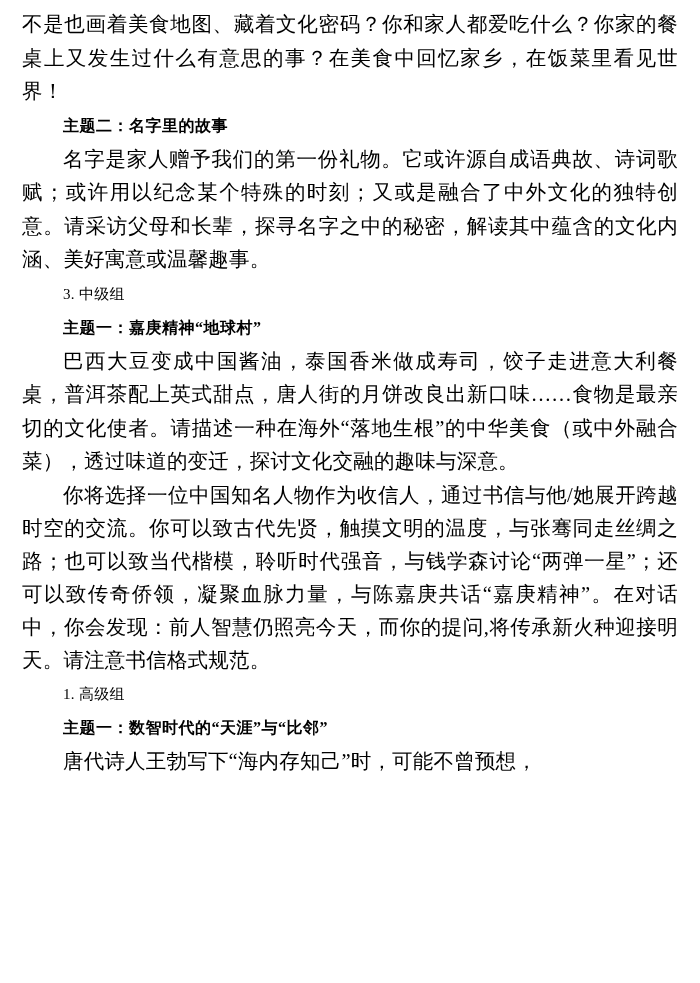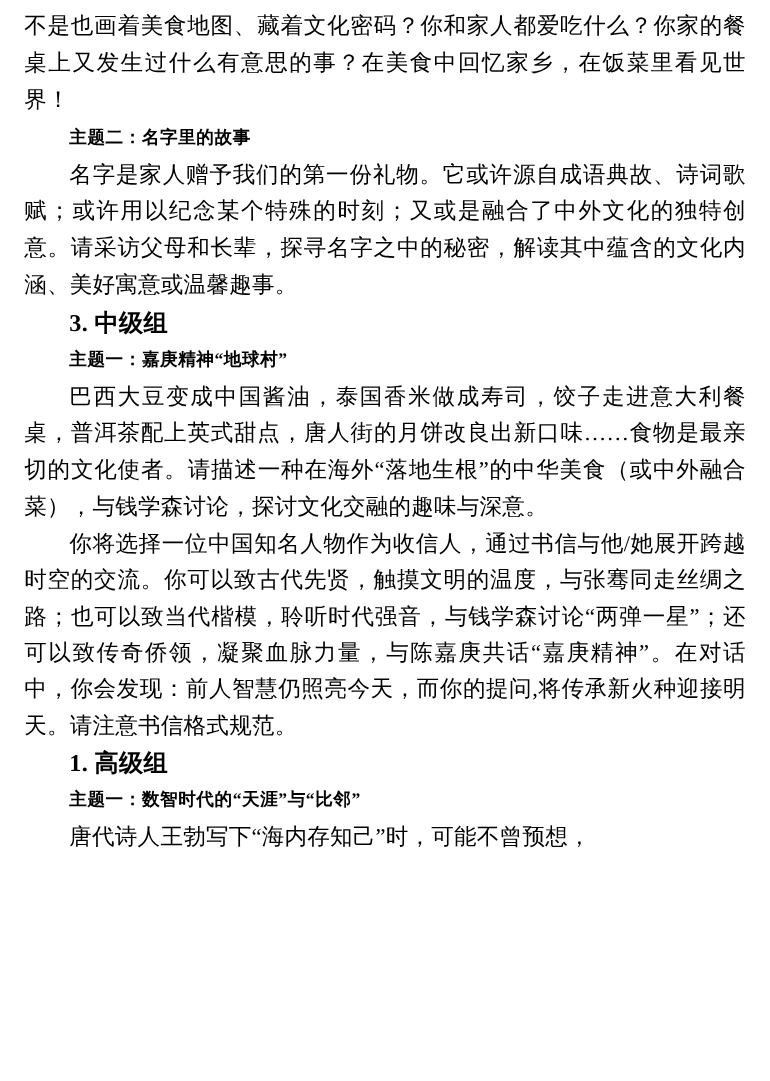--- a/index.html
+++ b/index.html
@@ -34,23 +34,23 @@
   }
   .heading {
     font-size: 16px;
     line-height: 34px;
     font-weight: bold;
     margin: 0;
     text-indent: 41px;
     letter-spacing: 0.5px;
   }
   .subheading {
-    font-size: 22px;
+    font-size: 15px;
     line-height: 34px;
-    font-weight: bold;
+    font-weight: normal;
     margin: 0;
     text-indent: 41px;
     letter-spacing: 0.3px;
   }
   .blk {
     margin: 0;
   }
   .tight {
     line-height: 33px;
   }
@@ -63,21 +63,21 @@
   <p class="para blk">不是也画着美食地图、藏着文化密码？你和家人都爱吃什么？你家的餐桌上又发生过什么有意思的事？在美食中回忆家乡，在饭菜里看见世界！</p>
 
   <p class="heading blk">主题二：名字里的故事</p>
 
   <p class="para indent blk">名字是家人赠予我们的第一份礼物。它或许源自成语典故、诗词歌赋；或许用以纪念某个特殊的时刻；又或是融合了中外文化的独特创意。请采访父母和长辈，探寻名字之中的秘密，解读其中蕴含的文化内涵、美好寓意或温馨趣事。</p>
 
   <p class="subheading blk">3. 中级组</p>
 
   <p class="heading blk">主题一：嘉庚精神“地球村”</p>
 
-  <p class="para indent blk">巴西大豆变成中国酱油，泰国香米做成寿司，饺子走进意大利餐桌，普洱茶配上英式甜点，唐人街的月饼改良出新口味……食物是最亲切的文化使者。请描述一种在海外“落地生根”的中华美食（或中外融合菜），与钱学森讨论，探讨文化交融的趣味与深意。</p>
+  <p class="para indent blk">巴西大豆变成中国酱油，泰国香米做成寿司，饺子走进意大利餐桌，普洱茶配上英式甜点，唐人街的月饼改良出新口味……食物是最亲切的文化使者。请描述一种在海外“落地生根”的中华美食（或中外融合菜），透过味道的变迁，探讨文化交融的趣味与深意。</p>
 
 
   <p class="para indent blk tight">你将选择一位中国知名人物作为收信人，通过书信与他/她展开跨越时空的交流。你可以致古代先贤，触摸文明的温度，与张骞同走丝绸之路；也可以致当代楷模，聆听时代强音，与钱学森讨论“两弹一星”；还可以致传奇侨领，凝聚血脉力量，与陈嘉庚共话“嘉庚精神”。在对话中，你会发现：前人智慧仍照亮今天，而你的提问,将传承新火种迎接明天。请注意书信格式规范。</p>
 
   <p class="subheading blk">1. 高级组</p>
 
   <p class="heading blk">主题一：数智时代的“天涯”与“比邻”</p>
 
   <p class="para indent blk">唐代诗人王勃写下“海内存知己”时，可能不曾预想，</p>
 

